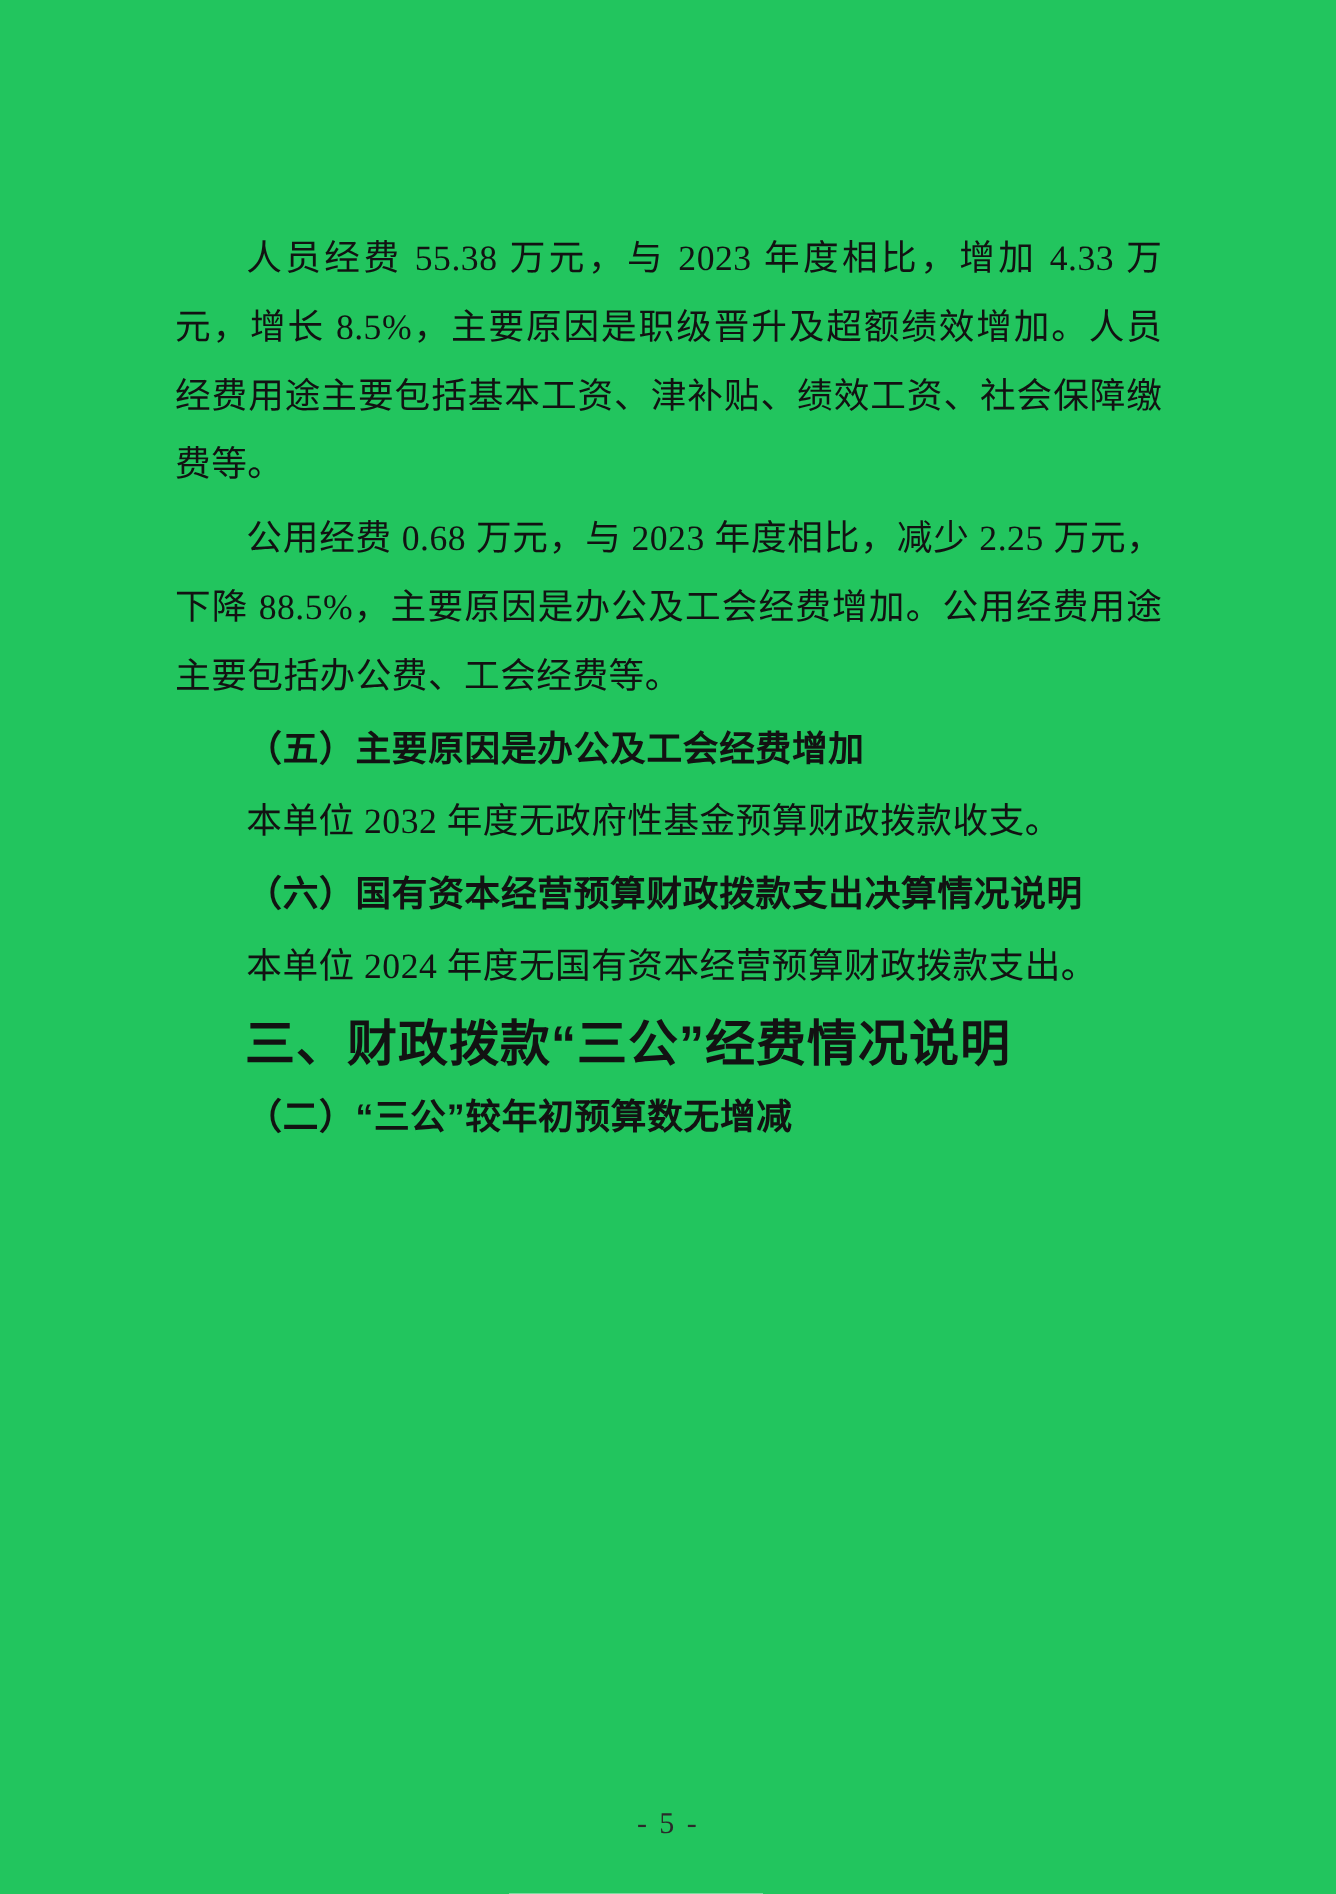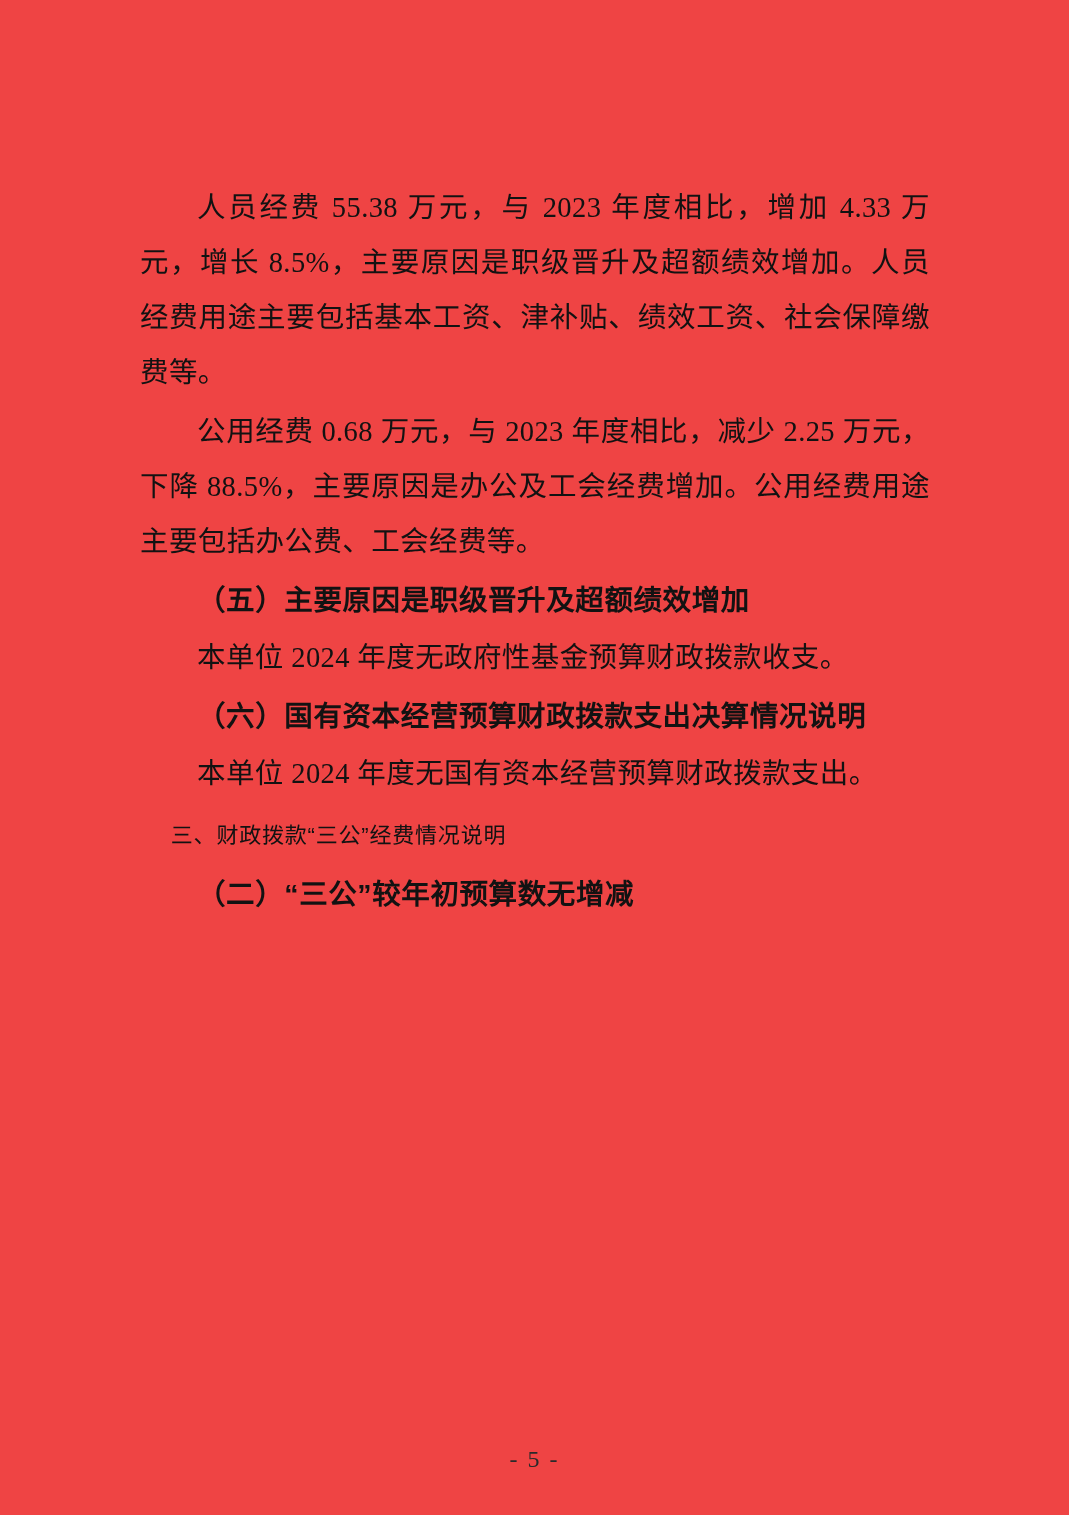--- a/index.html
+++ b/index.html
@@ -4,21 +4,21 @@
 <style>
   html, body {
     margin: 0;
     padding: 0;
     background: #ffffff;
   }
   .page {
     position: relative;
     width: 1069px;
     height: 1515px;
-    background: #ef4444;
+    background: #22c55e;
     margin: 0 auto;
     overflow: hidden;
     font-family: "Liberation Serif", "DejaVu Serif", serif;
     color: #121212;
   }
   .content {
     position: absolute;
     left: 140px;
     top: 180px;
     width: 790px;
@@ -37,24 +37,24 @@
     margin: 0 0 2px 0;
     font-size: 28.5px;
     line-height: 55px;
     text-indent: 2em;
     font-weight: bold;
     letter-spacing: 0.6px;
     font-family: "Liberation Sans", "DejaVu Sans", sans-serif;
   }
   p.heading-main {
     margin: 6px 0 2px 0;
-    font-size: 22px;
+    font-size: 40px;
     line-height: 58px;
     text-indent: 1.4em;
-    font-weight: normal;
+    font-weight: bold;
     letter-spacing: 0.8px;
     font-family: "Liberation Sans", "DejaVu Sans", sans-serif;
   }
   .page-number {
     position: absolute;
     left: 0;
     right: 0;
     bottom: 42px;
     text-align: center;
     font-size: 24px;
@@ -67,23 +67,23 @@
 <body>
 
 <div class="page">
 
   <div class="content">
 
     <p class="body-para">人员经费 55.38 万元，与 2023 年度相比，增加 4.33 万元，增长 8.5%，主要原因是职级晋升及超额绩效增加。人员经费用途主要包括基本工资、津补贴、绩效工资、社会保障缴费等。</p>
 
     <p class="body-para">公用经费 0.68 万元，与 2023 年度相比，减少 2.25 万元，下降 88.5%，主要原因是办公及工会经费增加。公用经费用途主要包括办公费、工会经费等。</p>
 
-    <p class="heading-sub">（五）主要原因是职级晋升及超额绩效增加</p>
+    <p class="heading-sub">（五）主要原因是办公及工会经费增加</p>
 
-    <p class="body-para">本单位 2024 年度无政府性基金预算财政拨款收支。</p>
+    <p class="body-para">本单位 2032 年度无政府性基金预算财政拨款收支。</p>
 
     <p class="heading-sub">（六）国有资本经营预算财政拨款支出决算情况说明</p>
 
     <p class="body-para">本单位 2024 年度无国有资本经营预算财政拨款支出。</p>
 
     <p class="heading-main">三、财政拨款“三公”经费情况说明</p>
 
 
 
     <p class="heading-sub">（二）“三公”较年初预算数无增减</p>

